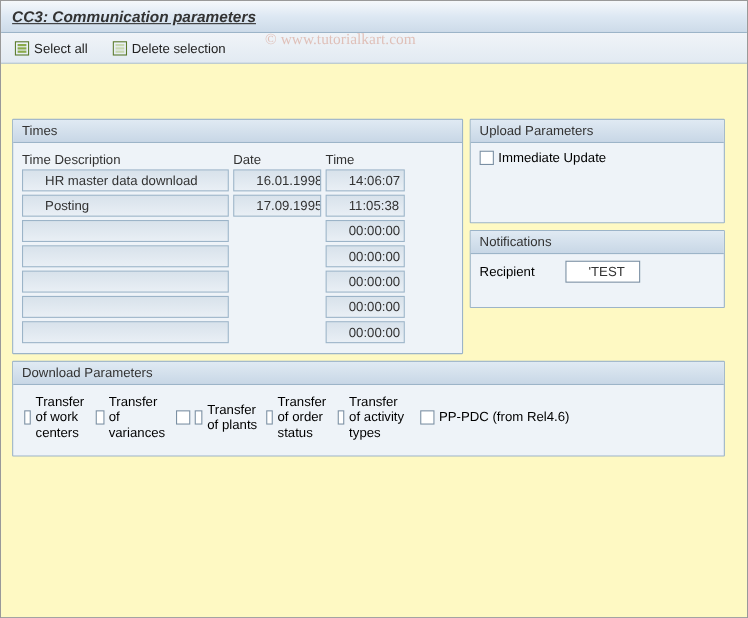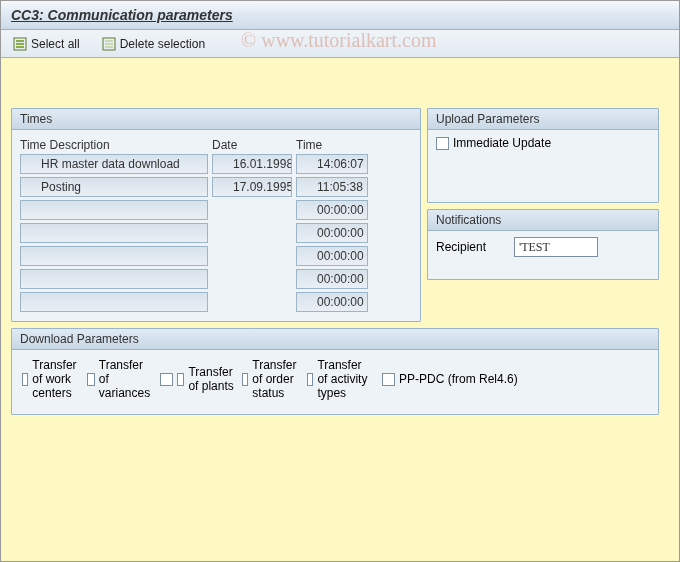--- a/index.html
+++ b/index.html
@@ -40,21 +40,21 @@
       align-items: center;
       gap: 4px;
       cursor: pointer;
       color: #222;
       padding: 2px 4px;
     }
     .watermark {
       position: absolute;
       top: 28px;
       left: 240px;
-      font-size: 20px;
+      font-size: 14px;
       color: rgba(200,100,70,0.35);
       font-family: Georgia, serif;
       pointer-events: none;
       z-index: 100;
     }
     .main {
       background: #fef9c3;
       padding: 50px 10px 10px 10px;
       height: calc(100% - 56px);
     }
@@ -121,26 +121,25 @@
       display: inline-block;
     }
     .notif-row {
       display: flex;
       align-items: center;
       gap: 8px;
     }
     .text-input {
       border: 1px solid #7a8fa3;
       background: #fff;
-      padding: 2px 4px;
+      padding: 2px 20px;
       height: 20px;
       line-height: 14px;
-      width: 84px;
-      color: #333;
-      font-family: Liberation Serif, serif;
+      width: 68px;
+      color: #333;
     }
     .dl-body {
       display: flex;
       gap: 60px;
       padding: 8px 10px 10px 10px;
     }
     .dl-col {
       display: flex;
       gap: 4px;
     }

